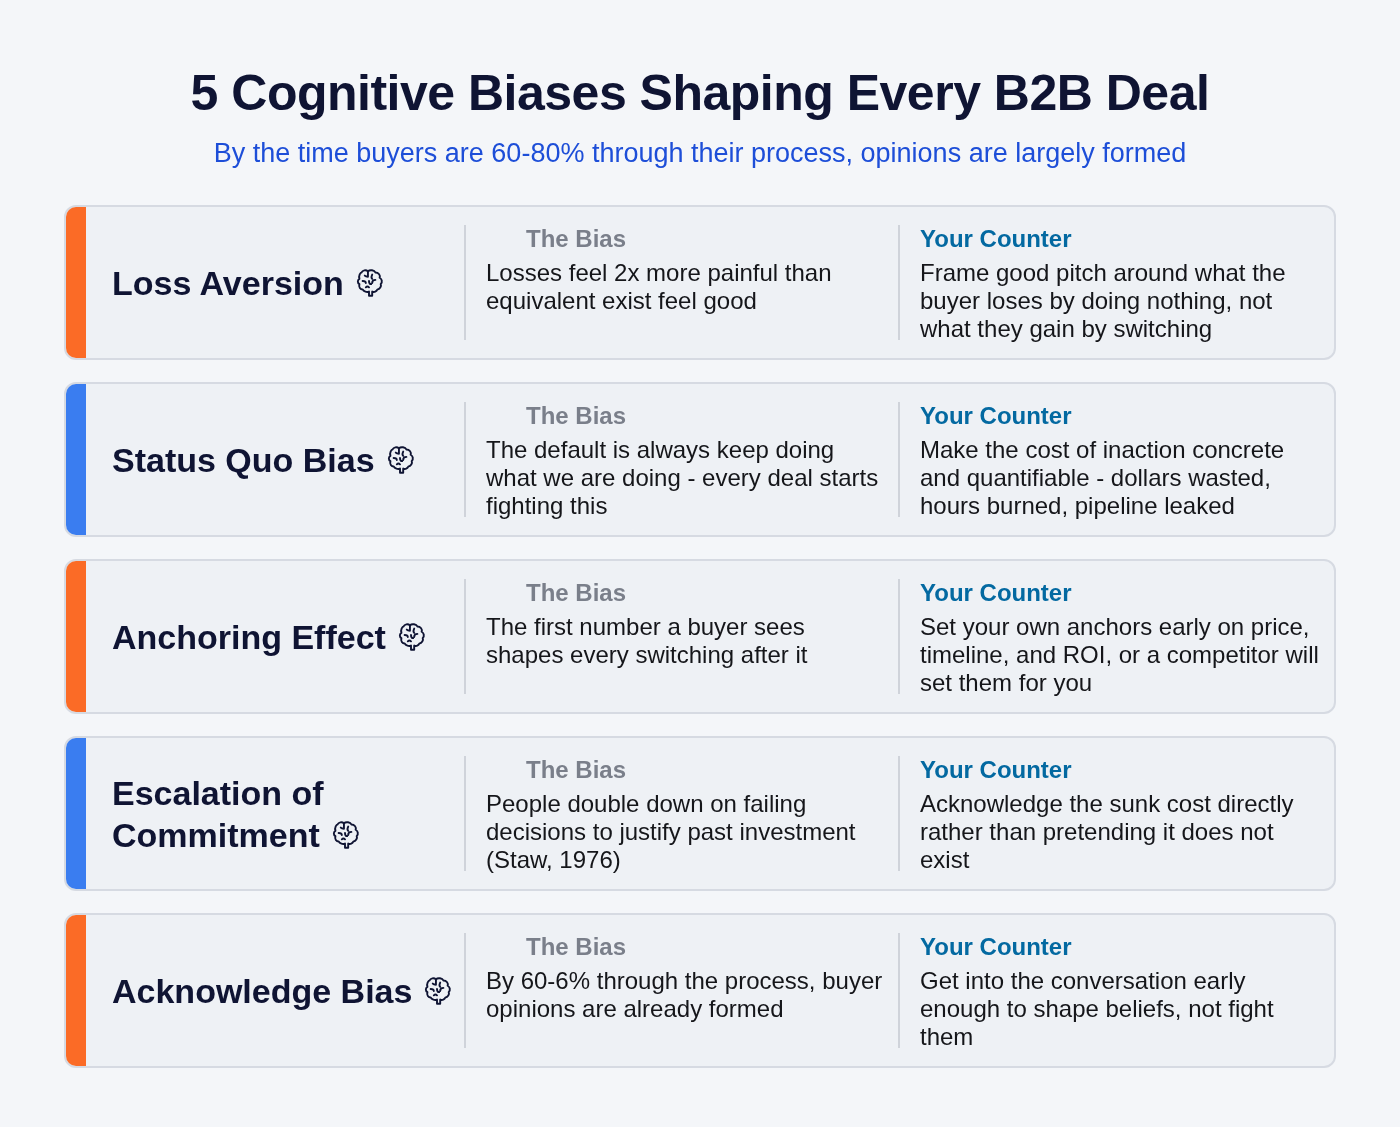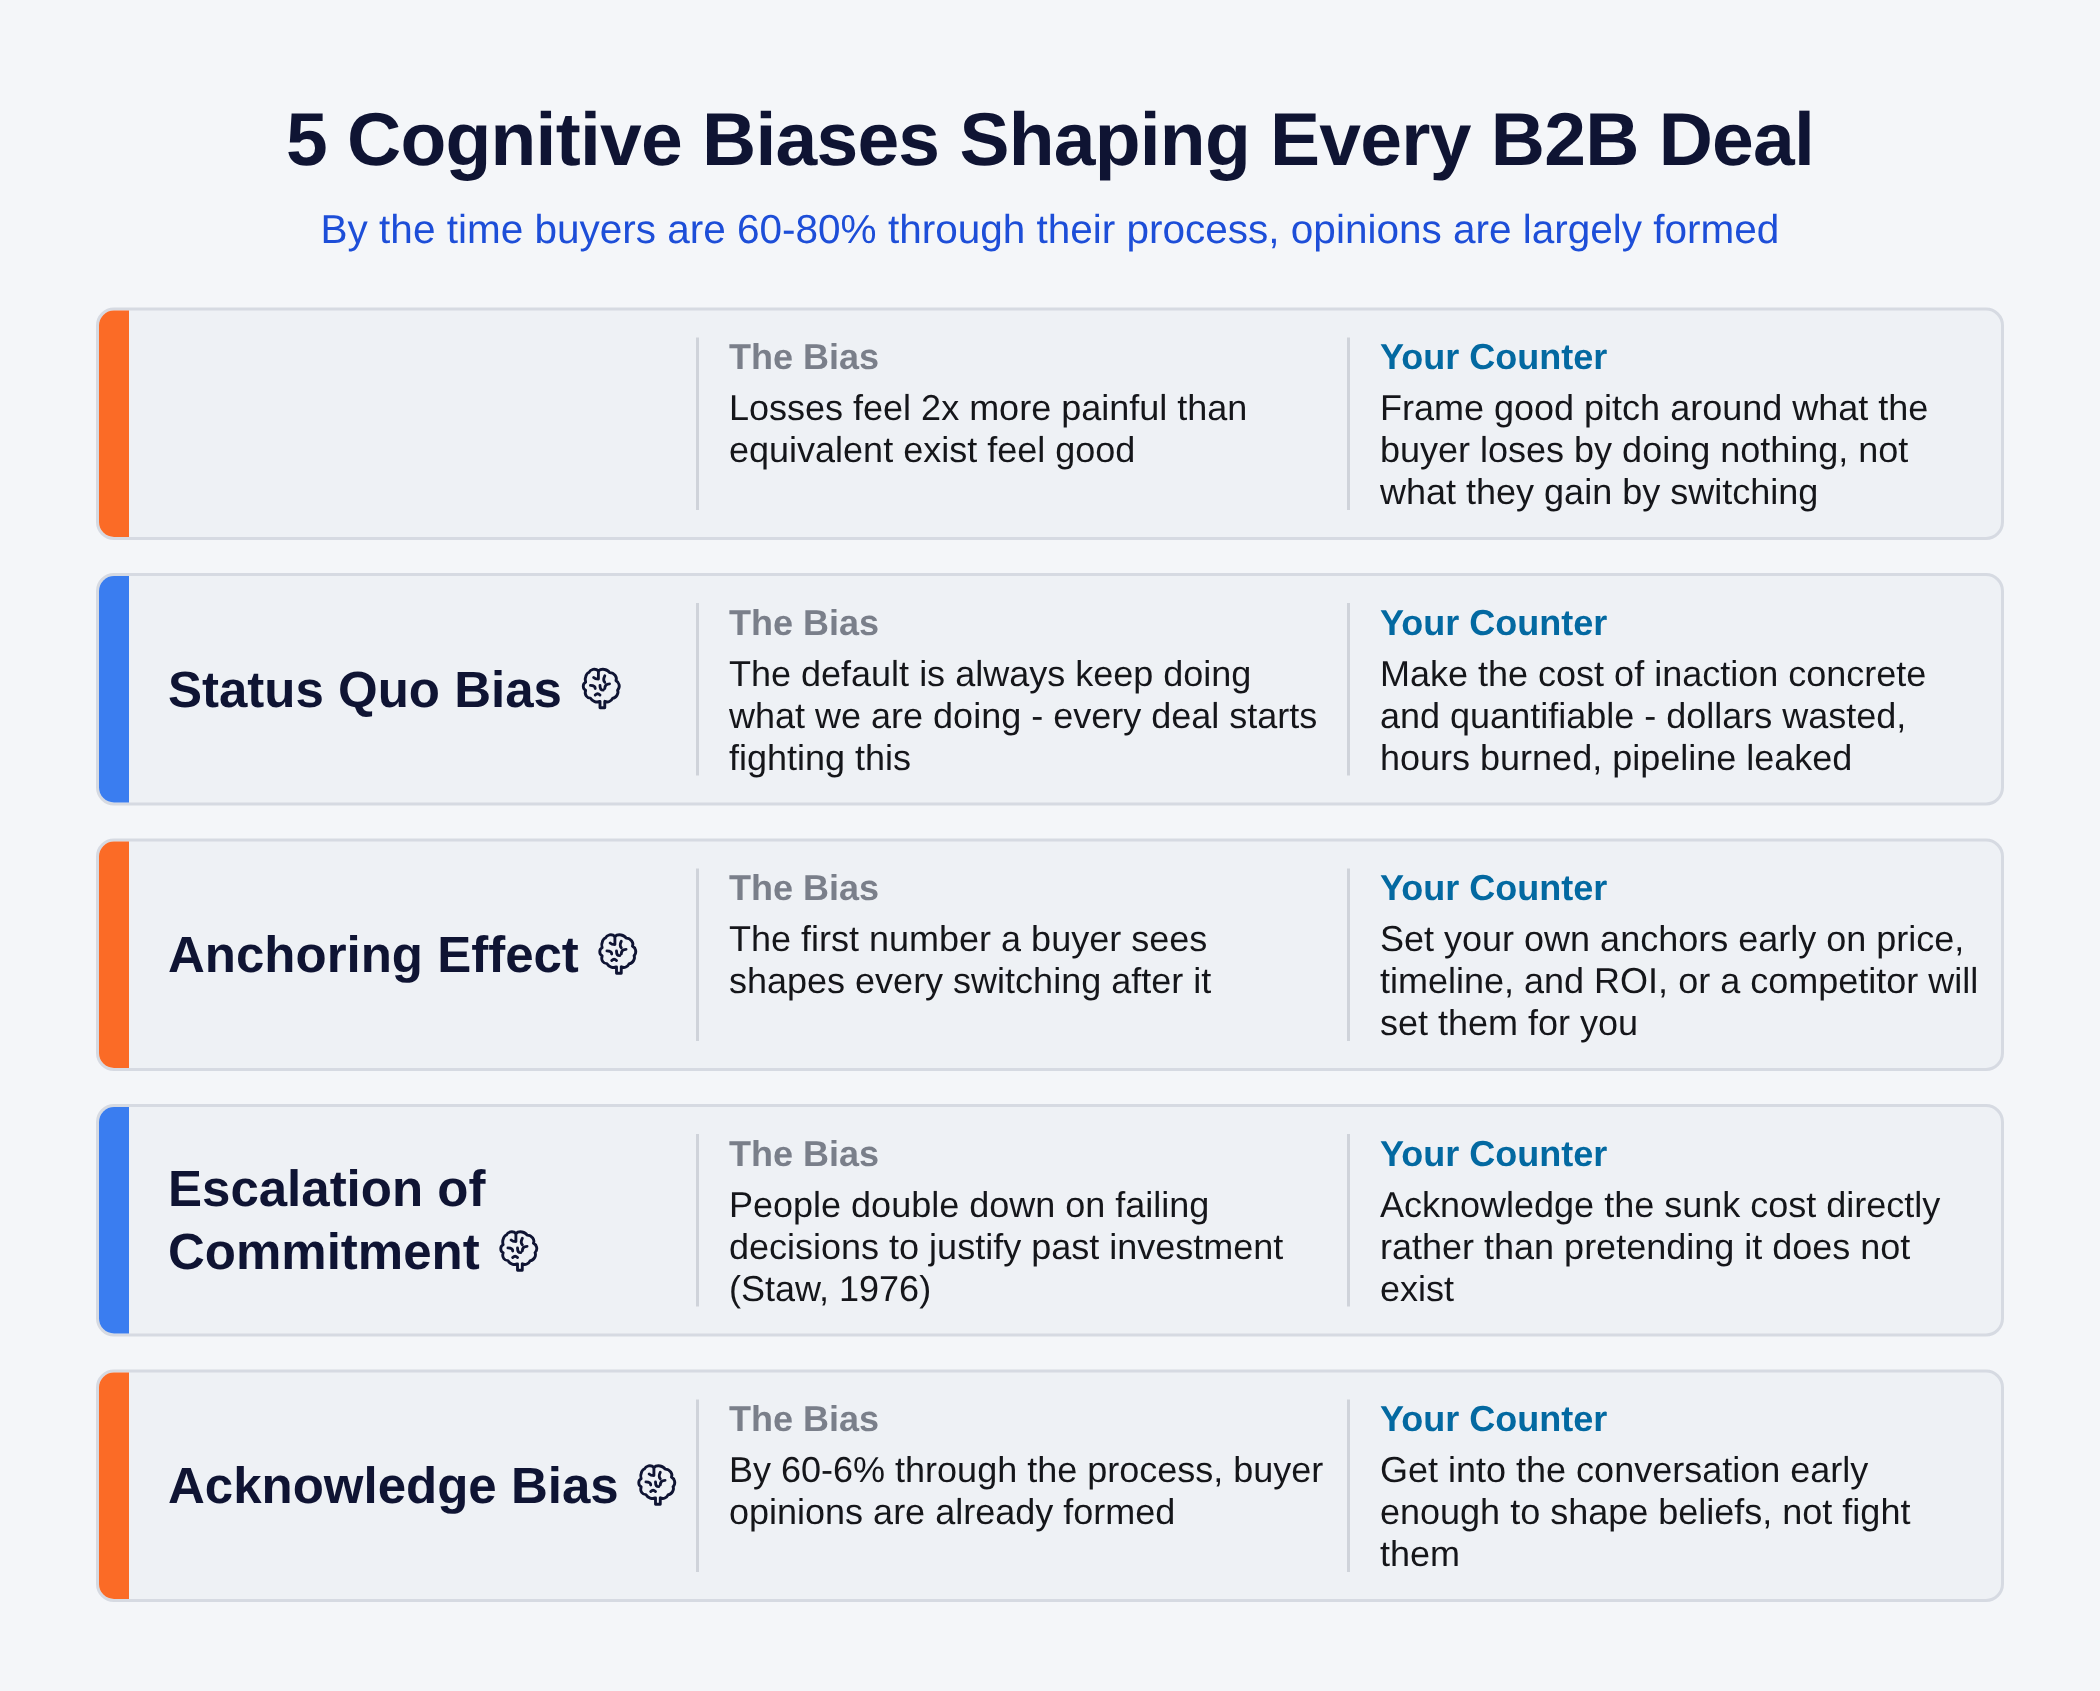--- a/index.html
+++ b/index.html
@@ -38,37 +38,42 @@
       font-size: 34px; font-weight: 700; color: #0f1433; line-height: 42px;
     }
     .brain { display: inline-block; width: 34px; height: 34px; vertical-align: -4px; margin-left: 8px; }
     .divider {
       position: absolute; top: 18px; bottom: 18px; width: 2px; background: #cfd3da;
     }
     .col {
       position: absolute; top: 18px;
     }
     .col-label { font-size: 24px; font-weight: 700; line-height: 28px; margin-bottom: 6px; }
-    .col-label.bias { color: #7a7f8a; }
+    .col-label.bias { color: #7a7f8a; margin-left: 40px; }
     .col-label.counter { color: #0369a1; }
     .col-text { font-size: 24px; color: #15161a; line-height: 28px; }
     .bias-col { left: 420px; width: 400px; }
     .counter-col { left: 854px; width: 400px; }
   </style>
 </head>
 <body>
 
 <div class="page">
   <h1 class="title">5 Cognitive Biases Shaping Every B2B Deal</h1>
   <div class="subtitle">By the time buyers are 60-80% through their process, opinions are largely formed</div>
 
   <div class="rows">
 
     <div class="row">
       <div class="accent" style="background: rgb(251, 107, 38);"></div>
+      <div class="name-cell">
+        <div class="name"><span>Loss Aversion</span><svg class="brain" viewBox="0 0 32 32">
+              <use href="#brain"></use>
+            </svg></div>
+      </div>
       <div class="divider" style="left:398px"></div>
       <div class="col bias-col">
         <div class="col-label bias">The Bias</div>
         <div class="col-text">Losses feel 2x more painful than equivalent exist feel good</div>
       </div>
       <div class="divider" style="left:832px"></div>
       <div class="col counter-col">
         <div class="col-label counter">Your Counter</div>
         <div class="col-text">Frame good pitch around what the buyer loses by doing nothing, not what they gain by switching</div>
       </div>

